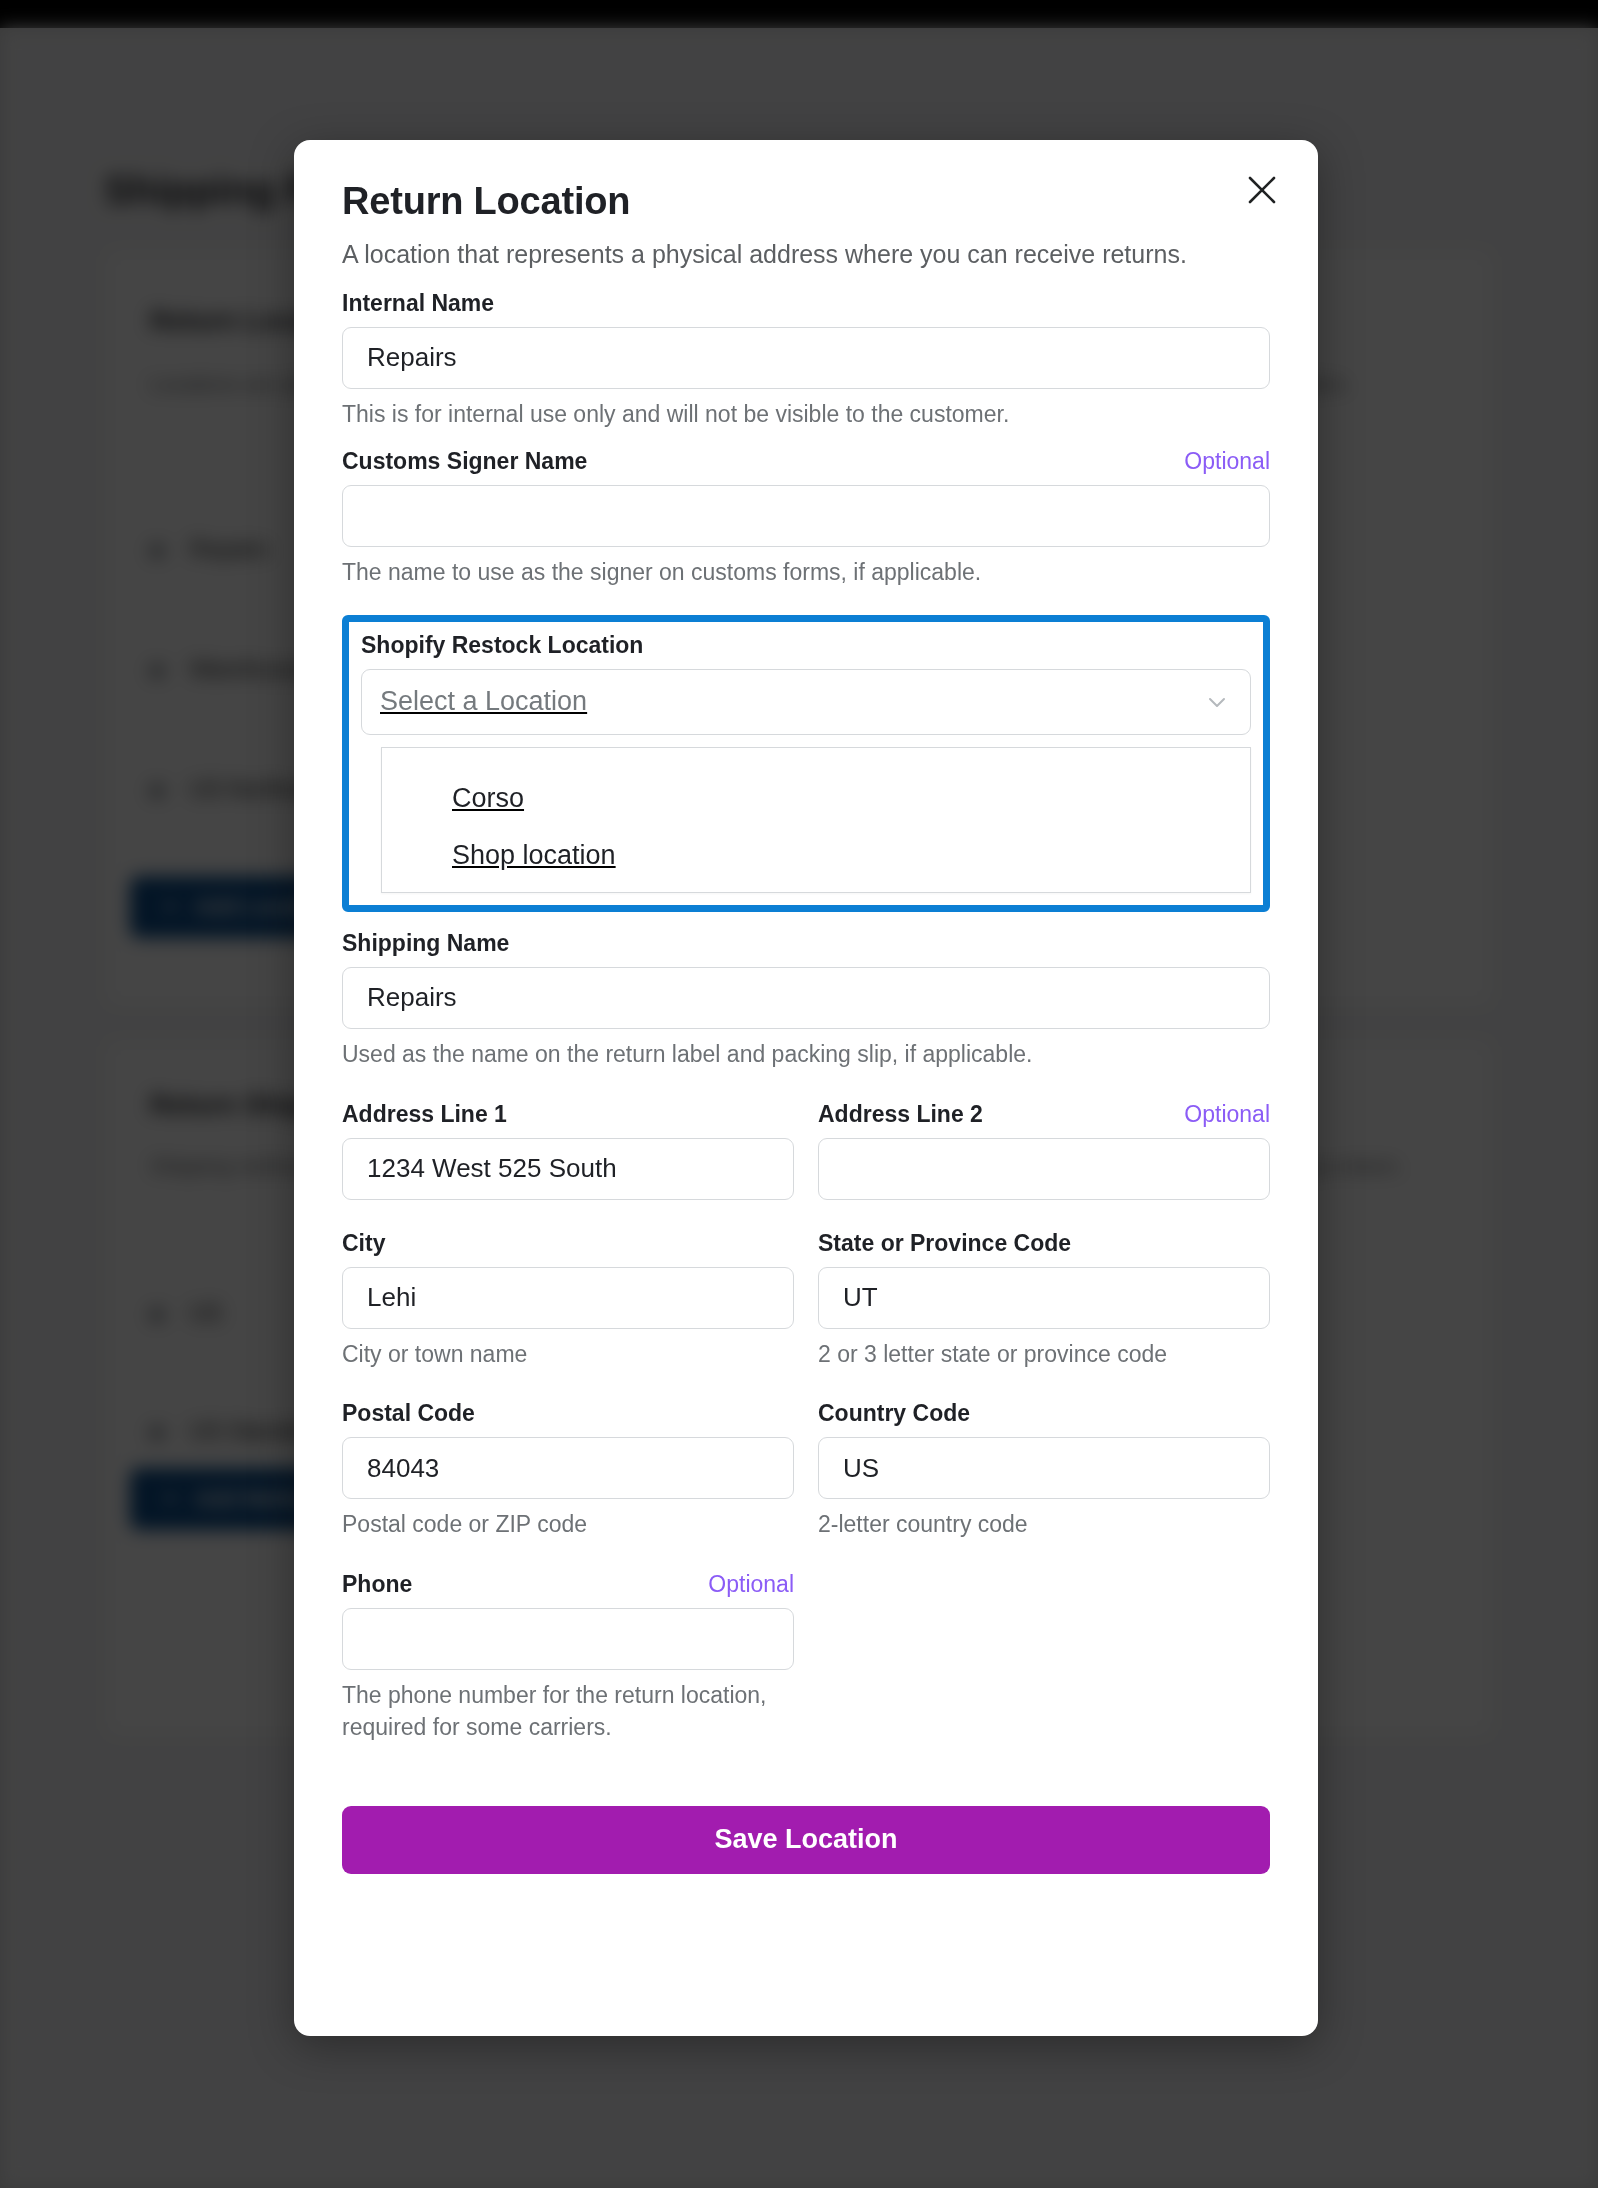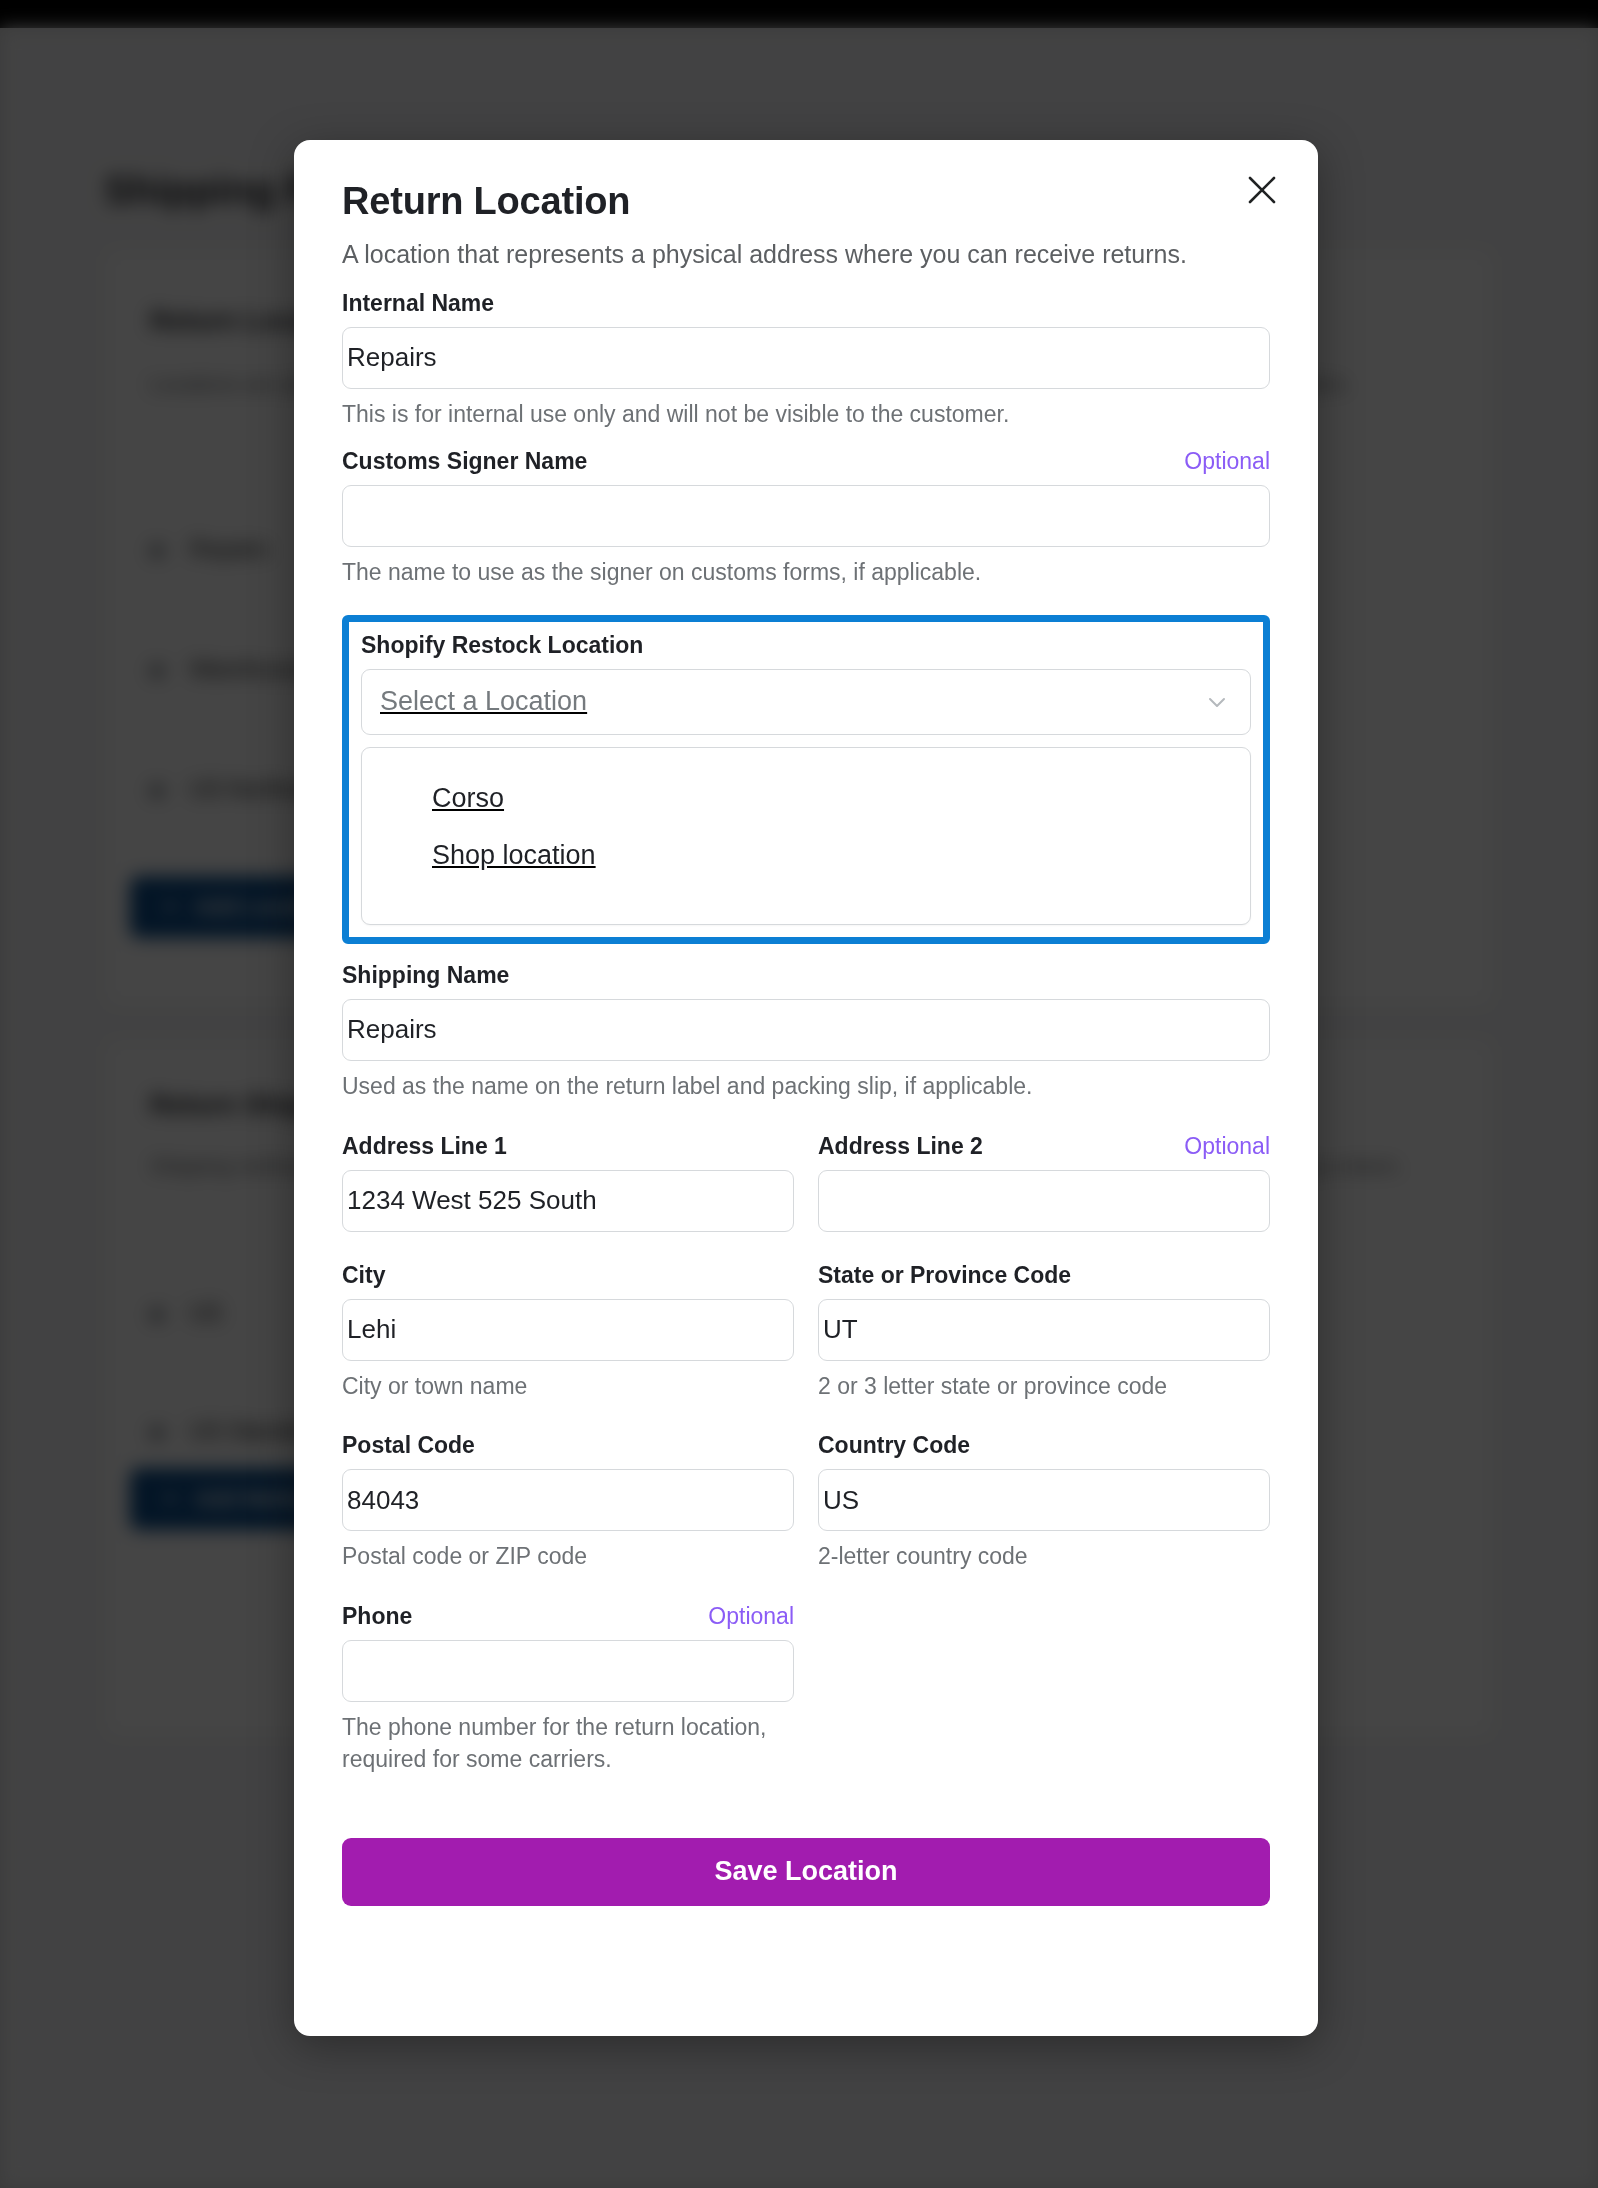--- a/index.html
+++ b/index.html
@@ -141,21 +141,21 @@
   .input {
     display: block;
     width: 100%;
     height: 62px;
     border: 1px solid #d6d9dc;
     border-radius: 9px;
     background: #ffffff;
     font-family: "Liberation Sans", sans-serif;
     font-size: 26px;
     color: #1f2126;
-    padding: 0 4px;
+    padding: 0 24px;
     outline: none;
   }
   .input::placeholder { color: #8a8f94; }
   .field-help {
     margin-top: 10px;
     font-size: 23px;
     color: #6d7175;
     line-height: 1.38;
   }
 
@@ -183,24 +183,25 @@
   .select-value {
     flex: 1;
     font-size: 27px;
     color: #757a7e;
   }
   .chevron { width: 30px; height: 30px; flex: 0 0 auto; }
 
   .option-list {
     margin-top: 12px;
     border: 1px solid #d6d9dc;
-    border-radius: 9px;
-    background: #ffffff;
-    padding: 22px 0 40px 0;
+    border-radius: 0;
+    background: #ffffff;
+    padding: 22px 0 8px 0;
     box-shadow: 0 1px 2px rgba(0,0,0,0.04);
+    margin-left: 20px;
   }
   .option-item {
     font-size: 27px;
     color: #1f2126;
     padding: 13px 0 13px 70px;
     cursor: pointer;
   }
 
   .two-col {
     display: flex;

